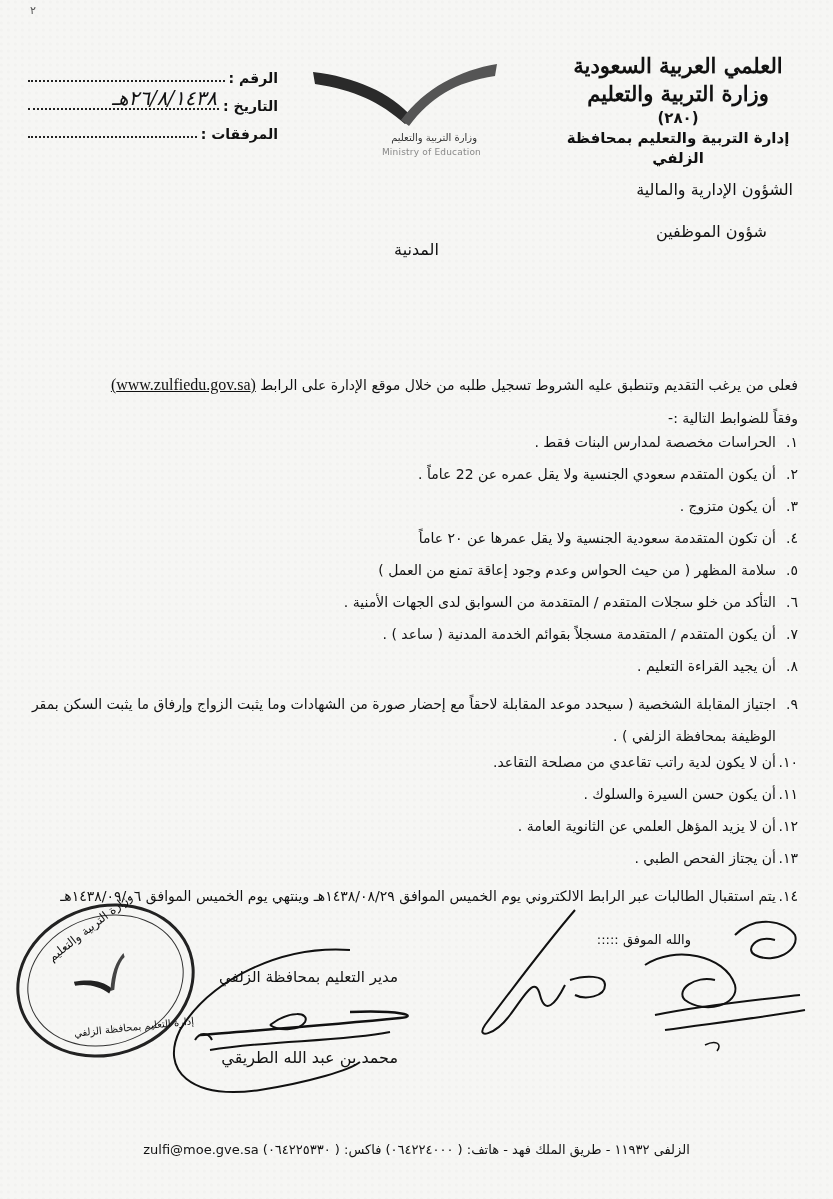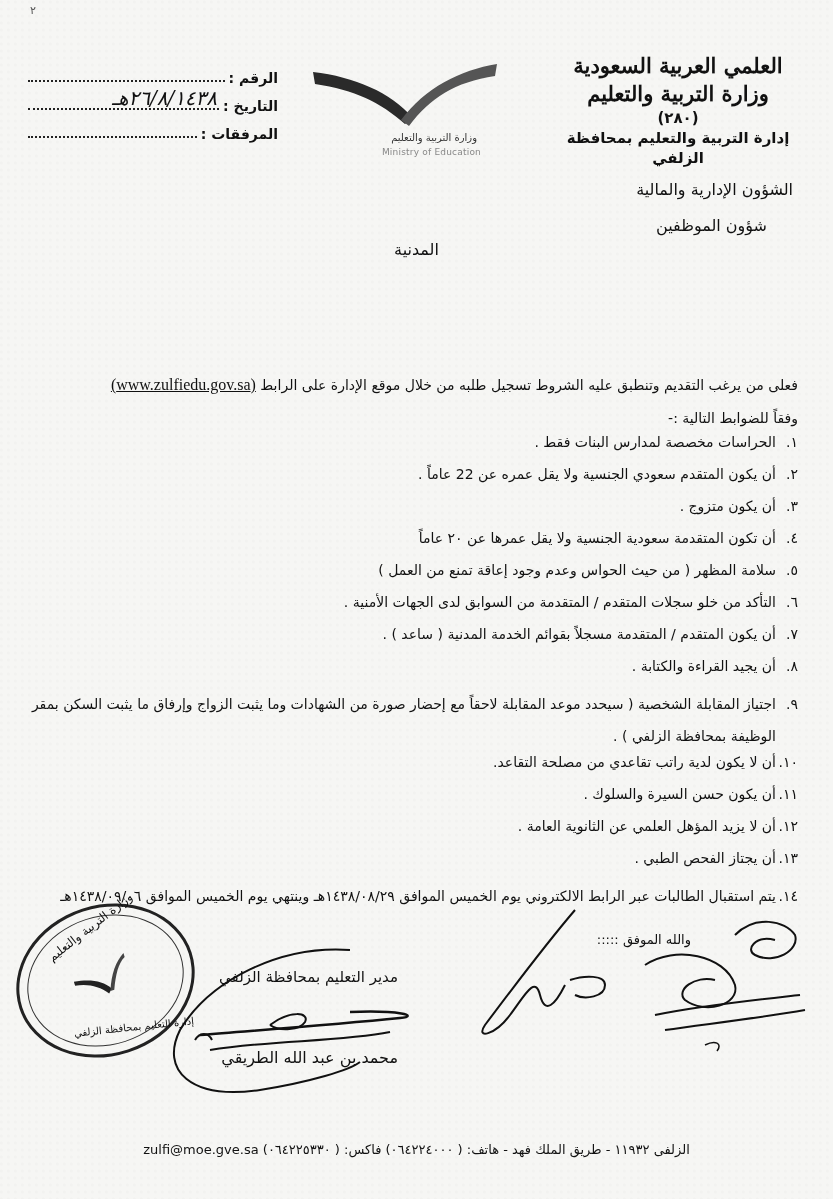--- a/index.html
+++ b/index.html
@@ -22,21 +22,21 @@
   .logo .en { position:absolute; right:24px; top:85px; font-size:9px; color:#888; letter-spacing:0.2px; }
 
   
   .ref { position:absolute; left:0; top:58px; width:250px; direction:rtl;padding-left:28px; }
   .ref-row { display:flex; align-items:flex-end; height:28px; font-size:14px; font-weight:bold; }
   .ref-row .lbl { white-space:nowrap; margin-left:4px; }
   .ref-row .dots { flex:1; border-bottom:2px dotted #222; height:10px; margin-bottom:4px; position:relative; }
   .ref-row .hand { position:absolute; right:2px; bottom:-2px; font-family:"DejaVu Serif", serif; font-style:italic; font-size:20px; font-weight:normal; white-space:nowrap; direction:rtl; }
 
   .dept { position:absolute; right:40px; top:172px; direction:rtl; text-align:right; font-size:16px; line-height:36px; }
-  .dept .d2 { margin-right:26px; }
+  .dept .d2 { margin-right:26px;margin-top:6px; }
 
   .title { position:absolute; left:0; right:0; top:240px; text-align:center; font-size:16px; direction:rtl; }
   .intro { position:absolute; right:20px; top:270px; width:795px; direction:rtl; text-align:right; font-size:14.5px; line-height:32px; }
   .intro .i2 { padding-right:140px; }
 
   .para { position:absolute; right:35px; top:368px; width:795px; direction:rtl; text-align:right; font-size:14px; line-height:33px; }
   .para a { color:#111; text-decoration:underline; font-family:"Liberation Serif", serif; font-size:16px; }
 
   .list { position:absolute; right:35px; top:432px; width:790px; direction:rtl; margin:0; padding:0; list-style:none; font-size:14px; }
   .list li { display:flex; line-height:20px; margin-bottom:12px; }
@@ -137,21 +137,21 @@
     <li>
         <span class="n">٦.</span>
         <span>التأكد من خلو سجلات المتقدم / المتقدمة من السوابق لدى الجهات الأمنية .</span>
       </li>
     <li>
         <span class="n">٧.</span>
         <span>أن يكون المتقدم / المتقدمة مسجلاً بقوائم الخدمة المدنية ( ساعد ) .</span>
       </li>
     <li>
         <span class="n">٨.</span>
-        <span>أن يجيد القراءة والكتابة .</span>
+        <span>أن يجيد القراءة التعليم .</span>
       </li>
     <li style="line-height:32px;margin-bottom:0">
         <span class="n">٩.</span>
         <span>اجتياز المقابلة الشخصية ( سيحدد موعد المقابلة لاحقاً مع إحضار صورة من الشهادات  وما يثبت الزواج  وإرفاق ما يثبت السكن بمقر الوظيفة بمحافظة الزلفي ) .</span>
       </li>
     <li>
         <span class="n">١٠.</span>
         <span>أن لا يكون لدية راتب تقاعدي من مصلحة التقاعد.</span>
       </li>
     <li>

